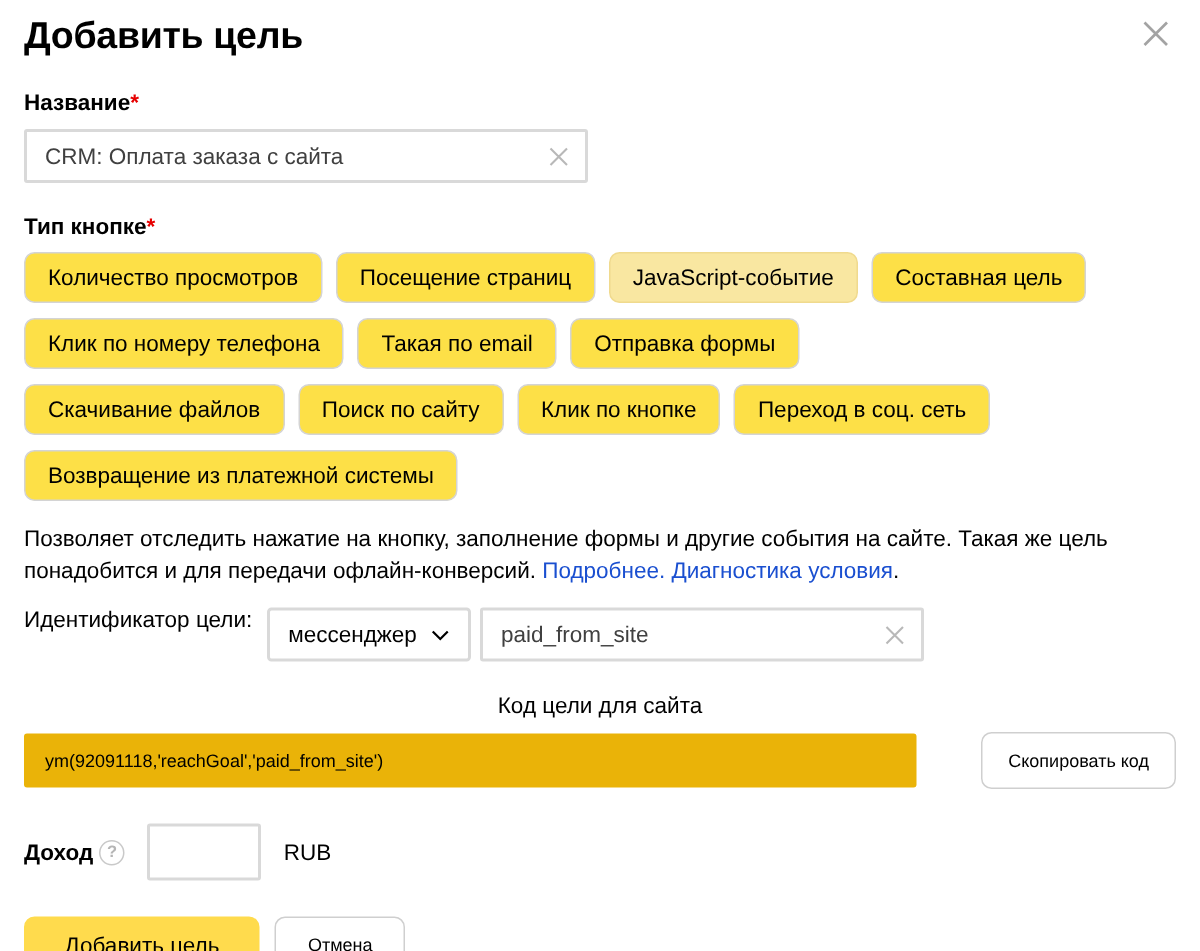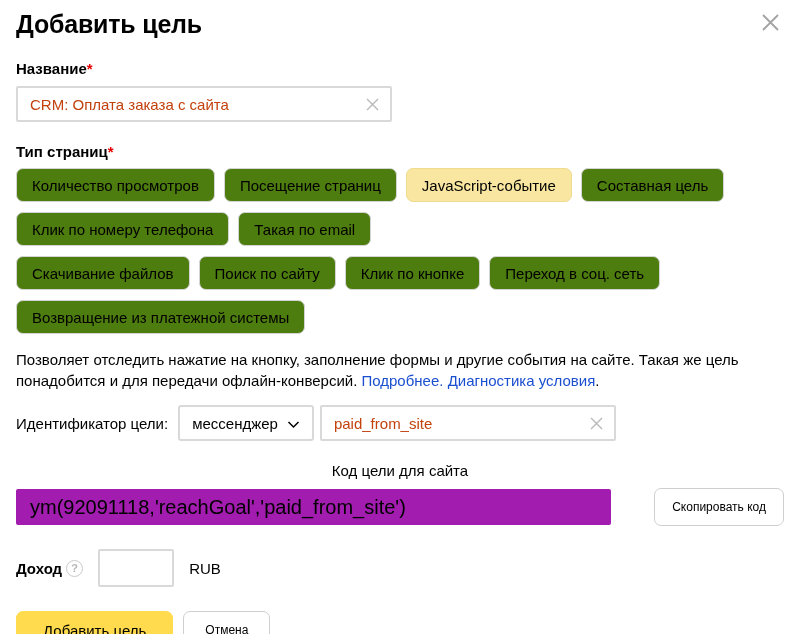--- a/index.html
+++ b/index.html
@@ -28,55 +28,55 @@
   .req { color: #e60000; font-weight: 700; }
 
   
   .text-input-wrap {
     margin-top: 9px; height: 36px; border: 2px solid #d9d9d9; border-radius: 2px;
     display: flex; align-items: center; background: #fff; padding: 0 10px 0 12px;
   }
   .name-input-wrap { width: 376px; }
   .text-input {
     border: none; outline: none; flex: 1; font-size: 15px;
-    font-family: "Liberation Sans", sans-serif; color: #c2410c; background: transparent;
+    font-family: "Liberation Sans", sans-serif; color: #404040; background: transparent;
     min-width: 0;
   }
   .clear-x { cursor: pointer; display: flex; align-items: center; flex: 0 0 auto; background: none; border: none; }
 
   
   .chips { margin-top: 8px; display: flex; flex-direction: column; gap: 10px; }
   .chip-row { display: flex; gap: 9px; }
   .chip {
     height: 34px; padding: 0 15px; border: 1px solid #d4d4d4; border-radius: 7px;
-    background: #4d7c0f; font-size: 15px; font-family: "Liberation Sans", sans-serif;
+    background: #fde047; font-size: 15px; font-family: "Liberation Sans", sans-serif;
     display: inline-flex; align-items: center; cursor: pointer; white-space: nowrap; color: #000;
   }
   .chip.selected { background: #f9e7a1; border-color: #f0da8e; }
 
   
   .description { margin-top: 15px; max-width: 762px; font-size: 15px; line-height: 21px; }
   .link { color: #1a4fd0; text-decoration: none; cursor: pointer; }
 
   
-  .identifier-row { margin-top: 14px; display: flex; align-items: center; }
+  .identifier-row { margin-top: 14px; display: flex; align-items: flex-start; }
   .identifier-label { font-size: 15px; }
   .select-box {
     margin-left: 10px; height: 36px; border: 2px solid #d9d9d9; border-radius: 3px;
     background: #fff; display: inline-flex; align-items: center; gap: 9px;
     padding: 0 12px; font-size: 15px; cursor: pointer; font-family: "Liberation Sans", sans-serif;
   }
   .identifier-input-wrap { margin-top: 0; margin-left: 6px; width: 296px; }
 
   
   .code-label { margin-top: 21px; font-size: 15px; text-align: center; }
   .code-row { margin-top: 9px; display: flex; align-items: center; justify-content: space-between; }
   .code-box {
-    flex: 0 0 595px; height: 36px; background: #a21caf; border-radius: 2px;
-    display: flex; align-items: center; padding: 0 14px; font-size: 20px; color: #000;
+    flex: 0 0 595px; height: 36px; background: #eab308; border-radius: 2px;
+    display: flex; align-items: center; padding: 0 14px; font-size: 12px; color: #000;
   }
   .btn-secondary {
     height: 38px; padding: 0 17px; background: #fff; border: 1px solid #cfcfcf;
     border-radius: 7px; font-size: 12px; font-family: "Liberation Sans", sans-serif;
     cursor: pointer; color: #000; white-space: nowrap;
   }
 
   
   .revenue-row { margin-top: 23px; display: flex; align-items: center; }
   .revenue-label { font-weight: 700; font-size: 15px; }
@@ -117,31 +117,32 @@
   <div class="field-label"><span>Название</span><span class="req">*</span></div>
   <div class="text-input-wrap name-input-wrap">
     <input class="text-input" type="text" value="CRM: Оплата заказа с сайта" style="">
     <button class="clear-x">
       <svg width="15" height="15" viewBox="0 0 15 15">
           <path d="M2 2 L13 13 M13 2 L2 13" stroke="#b8b8b8" stroke-width="1.4" fill="none"></path>
         </svg>
     </button>
   </div>
 
-  <div class="field-label"><span>Тип страниц</span><span class="req">*</span></div>
+  <div class="field-label"><span>Тип кнопке</span><span class="req">*</span></div>
   <div class="chips">
     <div class="chip-row">
       <button class="chip">Количество просмотров</button>
       <button class="chip">Посещение страниц</button>
       <button class="chip selected">JavaScript-событие</button>
       <button class="chip">Составная цель</button>
     </div>
     <div class="chip-row">
       <button class="chip">Клик по номеру телефона</button>
       <button class="chip">Такая по email</button>
+      <button class="chip">Отправка формы</button>
     </div>
     <div class="chip-row">
       <button class="chip">Скачивание файлов</button>
       <button class="chip">Поиск по сайту</button>
       <button class="chip">Клик по кнопке</button>
       <button class="chip">Переход в соц. сеть</button>
     </div>
     <div class="chip-row">
       <button class="chip">Возвращение из платежной системы</button>
     </div>

